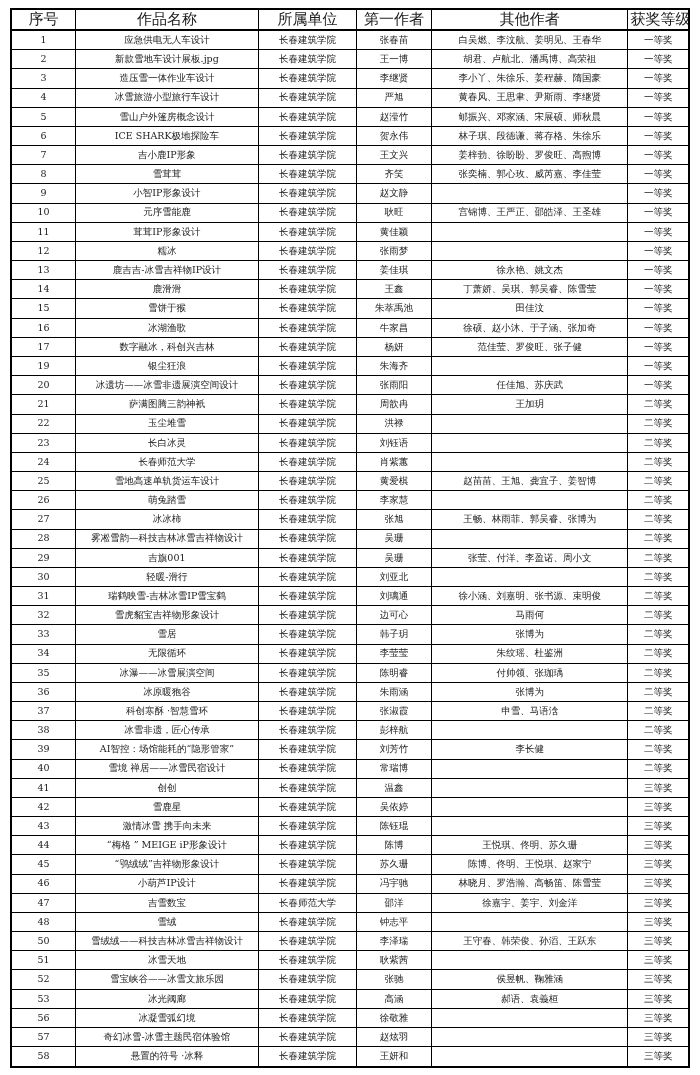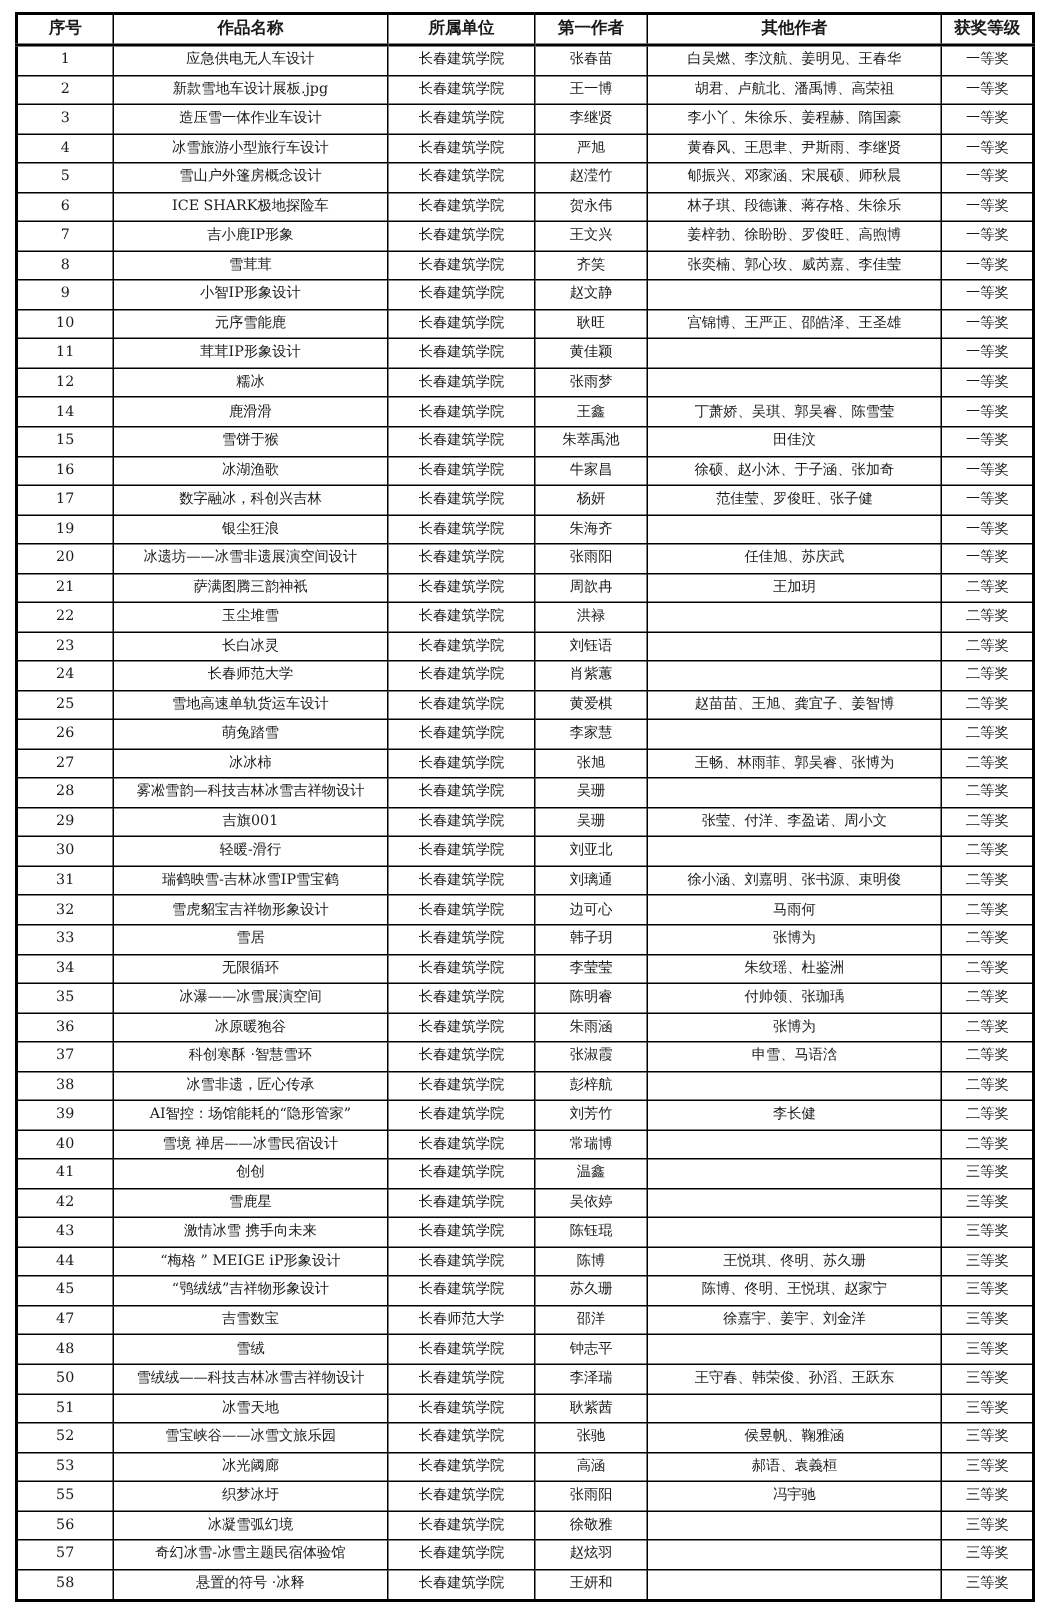--- a/index.html
+++ b/index.html
@@ -32,22 +32,22 @@
     text-align: center;
     vertical-align: middle;
     padding: 0 2px;
     overflow: hidden;
     white-space: nowrap;
     font-size: 9.5px;
     line-height: 1.1;
     color: #1a1a1a;
   }
   table.award-table thead th {
-    font-weight: bold;
-    font-size: 11px;
+    font-weight: normal;
+    font-size: 15px;
     height: 19px;
     border-bottom: 2px solid #000;
   }
   table.award-table tbody td {
     height: 16px;
   }
   col.c-no    { width: 9.5%; }
   col.c-title { width: 27%; }
   col.c-unit  { width: 14.5%; }
   col.c-first { width: 11%; }
@@ -168,20 +168,28 @@
         </tr>
         <tr>
           <td>12</td>
           <td>糯冰</td>
           <td>长春建筑学院</td>
           <td>张雨梦</td>
           <td></td>
           <td>一等奖</td>
         </tr>
         <tr>
+          <td>13</td>
+          <td>鹿吉吉-冰雪吉祥物IP设计</td>
+          <td>长春建筑学院</td>
+          <td>姜佳琪</td>
+          <td>徐永艳、姚文杰</td>
+          <td>一等奖</td>
+        </tr>
+        <tr>
           <td>14</td>
           <td>鹿滑滑</td>
           <td>长春建筑学院</td>
           <td>王鑫</td>
           <td>丁萧娇、吴琪、郭吴睿、陈雪莹</td>
           <td>一等奖</td>
         </tr>
         <tr>
           <td>15</td>
           <td>雪饼于猴</td>
@@ -413,20 +421,28 @@
           <td>陈博</td>
           <td>王悦琪、佟明、苏久珊</td>
           <td>三等奖</td>
         </tr>
         <tr>
           <td>45</td>
           <td>“鸮绒绒”吉祥物形象设计</td>
           <td>长春建筑学院</td>
           <td>苏久珊</td>
           <td>陈博、佟明、王悦琪、赵家宁</td>
+          <td>三等奖</td>
+        </tr>
+        <tr>
+          <td>46</td>
+          <td>小葫芦IP设计</td>
+          <td>长春建筑学院</td>
+          <td>冯宇驰</td>
+          <td>林晓月、罗浩瀚、高畅笛、陈雪莹</td>
           <td>三等奖</td>
         </tr>
         <tr>
           <td>47</td>
           <td>吉雪数宝</td>
           <td>长春师范大学</td>
           <td>邵洋</td>
           <td>徐嘉宇、姜宇、刘金洋</td>
           <td>三等奖</td>
         </tr>
@@ -464,28 +480,20 @@
         </tr>
         <tr>
           <td>53</td>
           <td>冰光阈廊</td>
           <td>长春建筑学院</td>
           <td>高涵</td>
           <td>郝语、袁義桓</td>
           <td>三等奖</td>
         </tr>
         <tr>
-          <td>55</td>
-          <td>织梦冰圩</td>
-          <td>长春建筑学院</td>
-          <td>张雨阳</td>
-          <td>冯宇驰</td>
-          <td>三等奖</td>
-        </tr>
-        <tr>
           <td>56</td>
           <td>冰凝雪弧幻境</td>
           <td>长春建筑学院</td>
           <td>徐敬雅</td>
           <td></td>
           <td>三等奖</td>
         </tr>
         <tr>
           <td>57</td>
           <td>奇幻冰雪-冰雪主题民宿体验馆</td>

